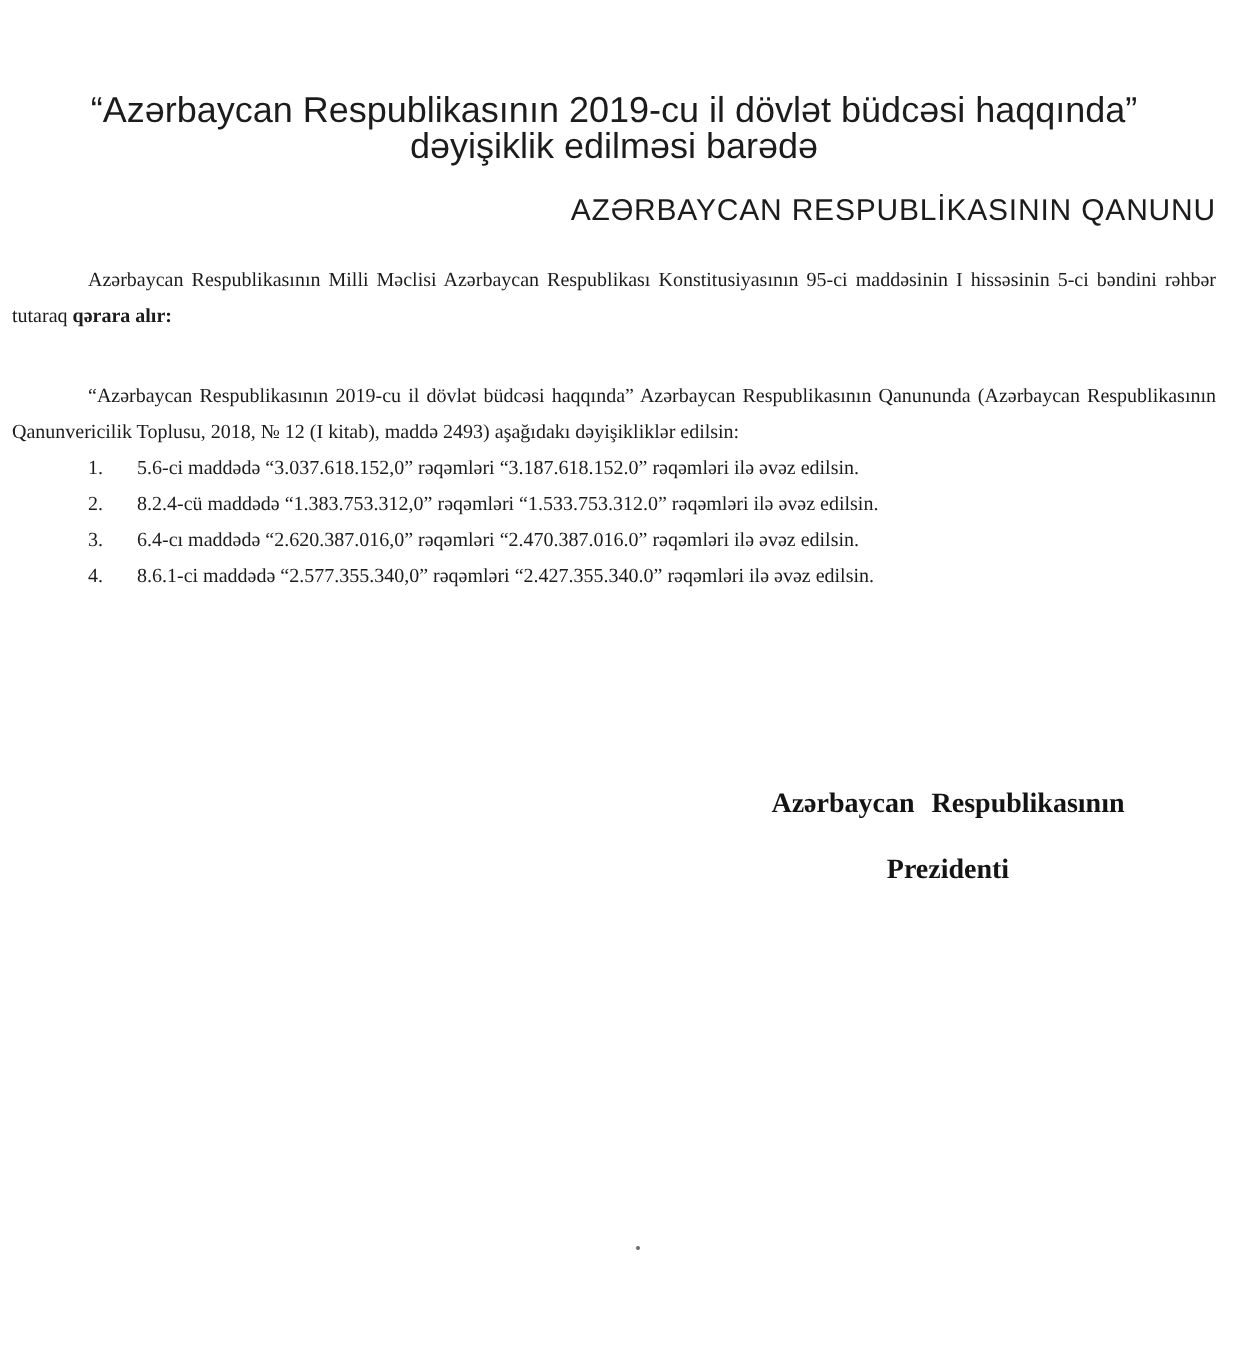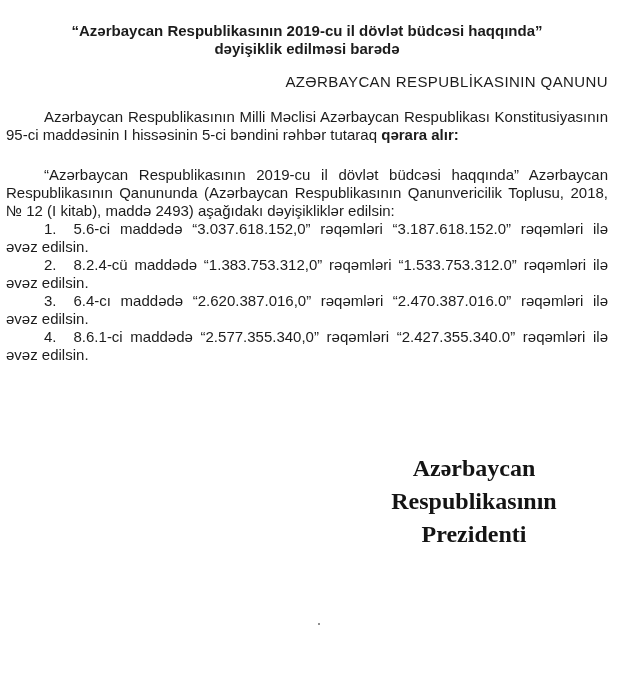--- a/index.html
+++ b/index.html
@@ -20,40 +20,41 @@
     padding: 14px 12px 0 6px;
   }
   .doc-label {
     text-align: right;
     font-weight: bold;
     font-size: 14px;
     line-height: 18px;
     padding-right: 28px;
   }
   .title-block {
-    margin-top: 8px;
+    margin-top: 32px;
     text-align: center;
-    font-weight: bold;
-    font-size: 15px;
+    font-weight: normal;
+    font-size: 18px;
     line-height: 18px;
   }
   .law-heading {
     margin-top: 14px;
     text-align: right;
     font-weight: normal;
     font-size: 15px;
     line-height: 19px;
     letter-spacing: 0.4px;
   }
   .para {
-    font-size: 15px;
+    font-size: 10px;
     line-height: 18px;
     text-align: justify;
     text-indent: 38px;
     margin: 0;
+    font-family: Liberation Serif, serif;
   }
   .preamble {
     margin-top: 17px;
   }
   .preamble .decree-bold {
     font-weight: bold;
   }
   .amend-intro {
     margin-top: 22px;
   }
@@ -61,21 +62,21 @@
     margin-right: 17px;
   }
   .signature {
     margin-top: 88px;
     margin-left: auto;
     margin-right: 0;
     width: 268px;
     text-align: center;
     font-family: "Liberation Serif", serif;
     font-weight: bold;
-    font-size: 24px;
+    font-size: 14px;
     line-height: 33px;
     color: #141414;
   }
   .signature .sig-line1 {
     word-spacing: 5px;
   }
   .artifact-dot {
     position: absolute;
     left: 318px;
     top: 623px;

